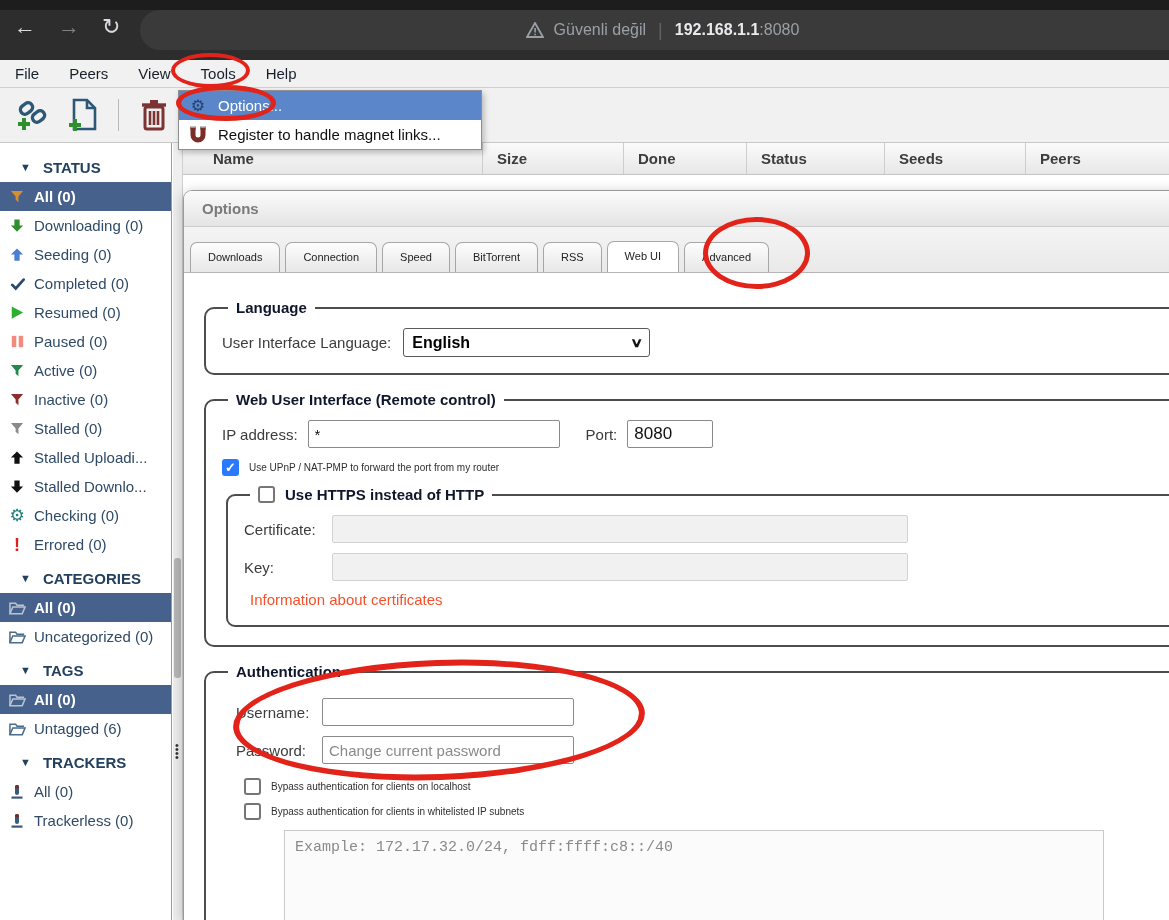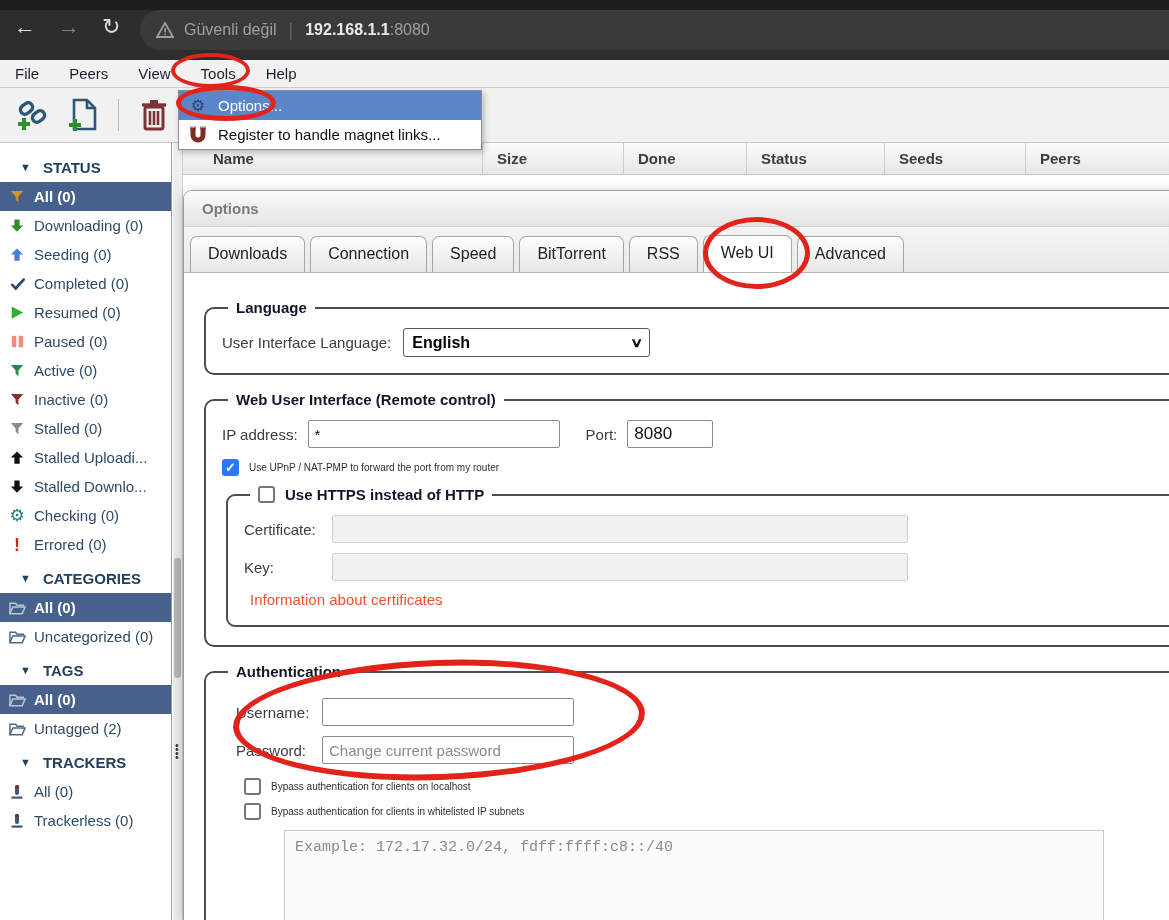--- a/index.html
+++ b/index.html
@@ -5,21 +5,21 @@
   * { margin:0; padding:0; box-sizing:border-box; }
   html,body { width:1169px; height:920px; overflow:hidden; font-family:"Liberation Sans",sans-serif; background:#fff; position:relative; }
 
   
   .browser-bar { position:absolute; left:0; top:0; width:1169px; height:60px;
     background:linear-gradient(#1d1d1d 0 10px, #2d2d2d 10px 100%); z-index:5; }
   .nav-icons { position:absolute; left:14px; top:16px; display:flex; gap:22px; align-items:center; }
   .nav-icon { font-size:22px; color:#dadce0; line-height:1; cursor:pointer; }
   .nav-icon.dim { color:#818181; }
   .url-pill { position:absolute; left:140px; top:10px; width:1029px; height:40px;
-    background:#3a3a3a; border-radius:20px 0 0 20px; display:flex; align-items:center; padding-left:16px; }
+    background:#3a3a3a; border-radius:20px 0 0 20px; display:flex; align-items:center; padding-left:16px;justify-content:center; }
   .warn-tri { width:18px; height:16px; margin-right:10px; }
   .url-warning { color:#9aa0a6; font-size:16px; }
   .url-sep { color:#5f6368; font-size:18px; margin:0 12px; }
   .url-host { color:#e8eaed; font-size:16px; font-weight:bold; }
   .url-port { color:#9aa0a6; font-size:16px; }
 
   
   .menu-bar { position:absolute; left:0; top:60px; width:1169px; height:28px; background:#f1f1f1;
     border-bottom:1px solid #d0d0d0; display:flex; align-items:center; gap:30px; padding-left:15px; z-index:6; }
   .menu-item { font-size:15px; color:#17202a; cursor:pointer; }
@@ -68,21 +68,21 @@
     border:1px solid #9a9a9a; border-bottom:none; border-radius:9px 9px 0 0; overflow:hidden;
     background:#fff; box-shadow:0 3px 14px rgba(0,0,0,.25); z-index:30; }
   .dlg-titlebar { height:36px; background:linear-gradient(#fbfbfb,#e4e4e4); border-bottom:1px solid #cccccc;
     display:flex; align-items:center; padding:0 14px 0 18px; }
   .dlg-title { font-size:15px; font-weight:bold; color:#7a7a7a; flex:1; }
   .dlg-close { width:23px; height:23px; border-radius:50%; background:radial-gradient(#ffffff,#ececec);
     border:1px solid #b5b5b5; color:#4a4a4a; font-size:15px; font-weight:bold; line-height:21px; text-align:center; cursor:pointer; }
   .tab-strip { height:46px; background:linear-gradient(#f4f4f4,#e9e9e9); border-bottom:1px solid #b5b5b5;
     display:flex; align-items:flex-end; gap:5px; padding:0 0 0 6px; }
   .tab { border:1px solid #a6a6a6; border-bottom:none; border-radius:7px 7px 0 0;
-    background:linear-gradient(#fdfdfd,#e7e7e7); padding:8px 17px 9px; font-size:16px; color:#222; cursor:pointer;margin-top:24px; }
+    background:linear-gradient(#fdfdfd,#e7e7e7); padding:8px 17px 9px; font-size:11px; color:#222; cursor:pointer;margin-top:24px; }
   .tab.active { background:#fff; padding-bottom:10px; }
   .dlg-content { position:relative; height:648px; background:#fff; padding:26px 40px 0 20px; overflow:hidden; }
 
   fieldset { border:2px solid #4d4d4d; border-radius:10px; margin:0 6px 16px 0; padding:12px 16px 16px; }
   legend { font-weight:bold; font-size:15px; color:#0f172a; padding:0 8px; margin-left:6px; }
   .frow { display:flex; align-items:center; }
   .flabel { font-size:15px; color:#3c3c3c; }
   .tinput { height:28px; border:1px solid #8a8a8a; border-radius:2px; font-size:15px; color:#111;
     padding:0 6px; font-family:"Liberation Sans",sans-serif; background:#fff; }
   .tinput:disabled { background:#f1f1f1; border-color:#d2d2d2; }
@@ -325,21 +325,21 @@
       </span>
     <span>All (0)</span>
   </div>
   <div class="side-row">
     <span class="ico">
         <svg width="17" height="14" viewBox="0 0 18 14">
           <path d="M1 13 V2 h6 l1.5 2 H16" fill="none" stroke="#4a6b8a" stroke-width="1.6"></path>
           <path d="M1 13 L4 6 H17 L14 13 Z" fill="none" stroke="#4a6b8a" stroke-width="1.6"></path>
         </svg>
       </span>
-    <span>Untagged (2)</span>
+    <span>Untagged (6)</span>
   </div>
 
   <div class="side-header">
     <span class="tri">▼</span>
     <span>TRACKERS</span>
   </div>
   <div class="side-row">
     <span class="ico">
         <svg width="14" height="16" viewBox="0 0 14 16">
           <rect x="5" y="1" width="4" height="10" rx="2" fill="#3a5a7a"></rect>

